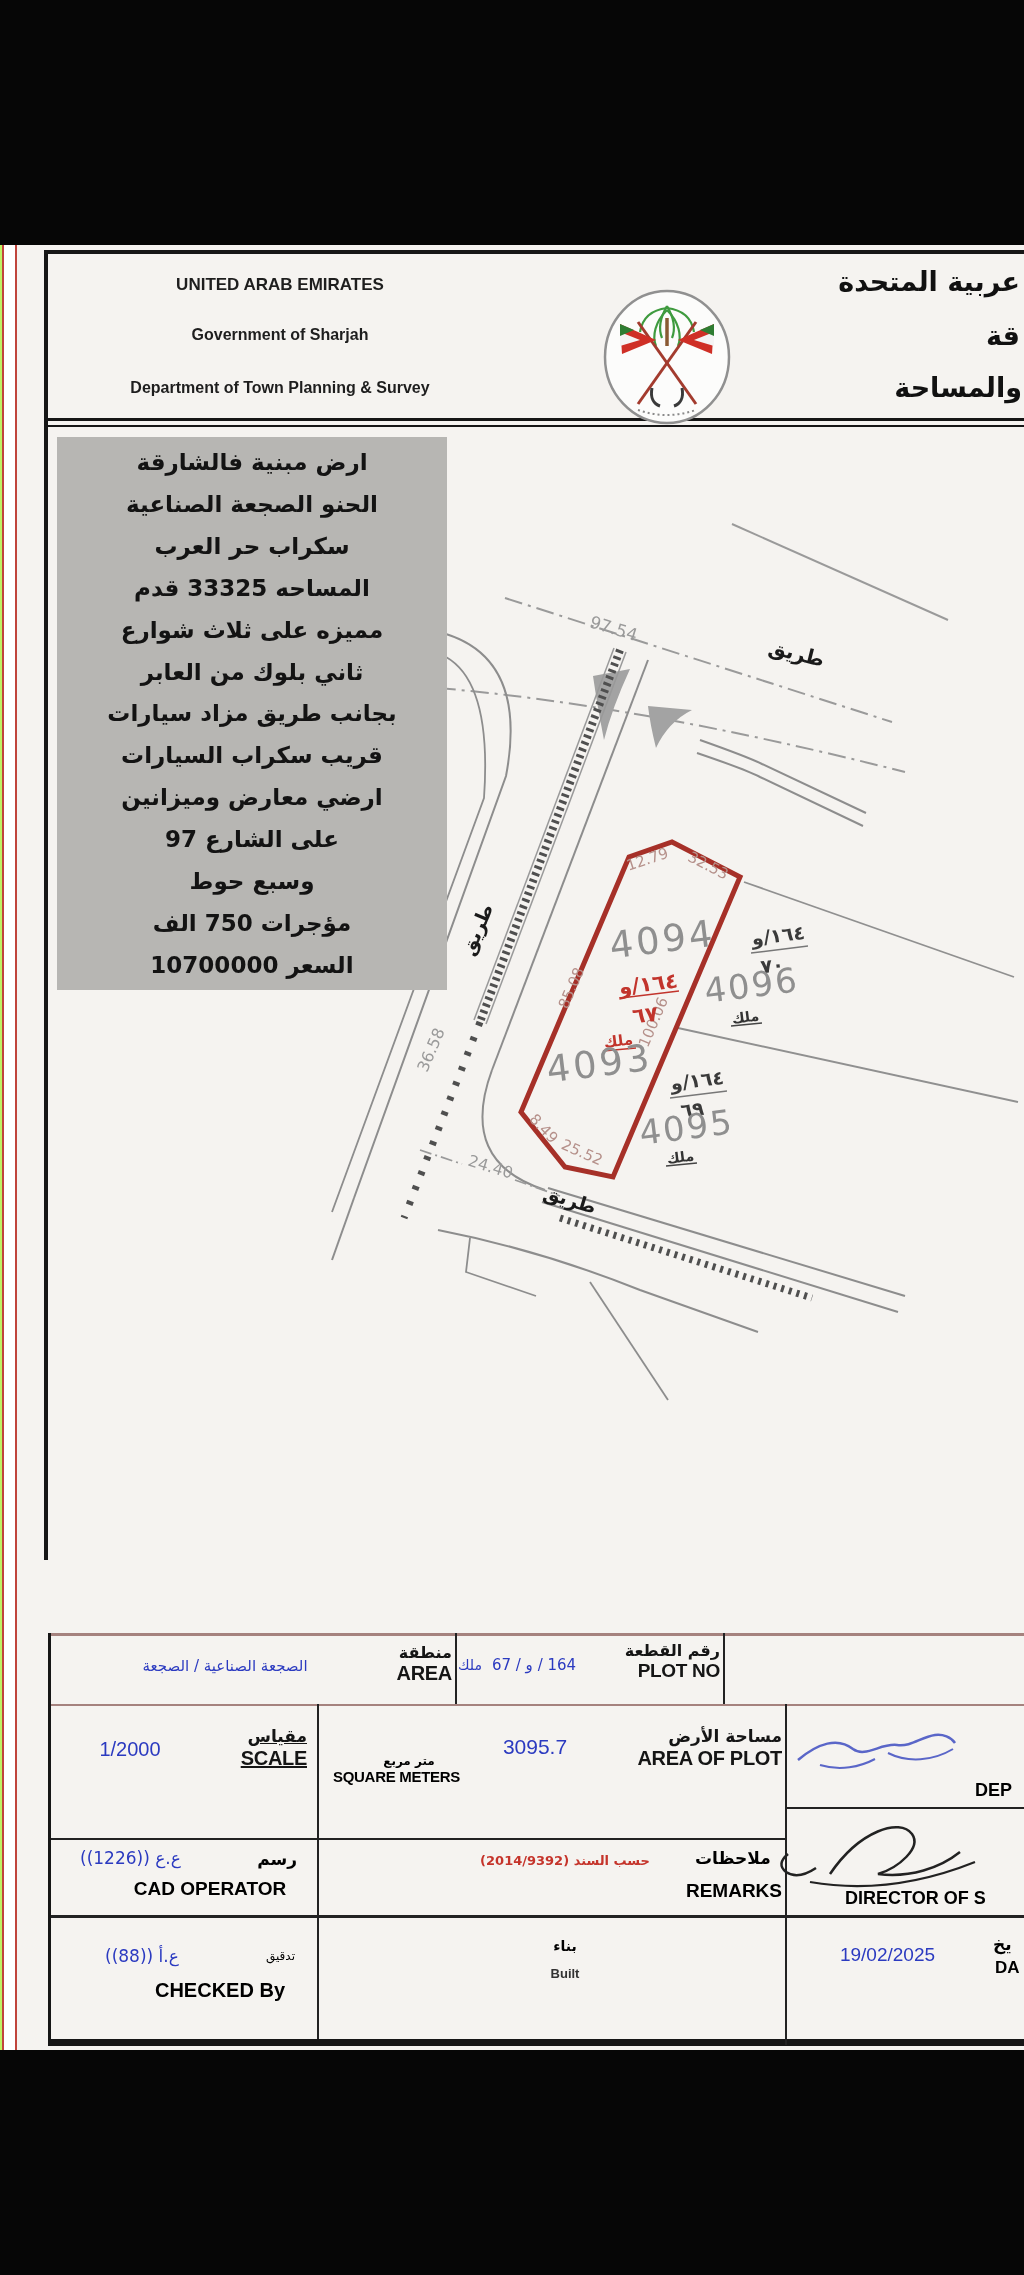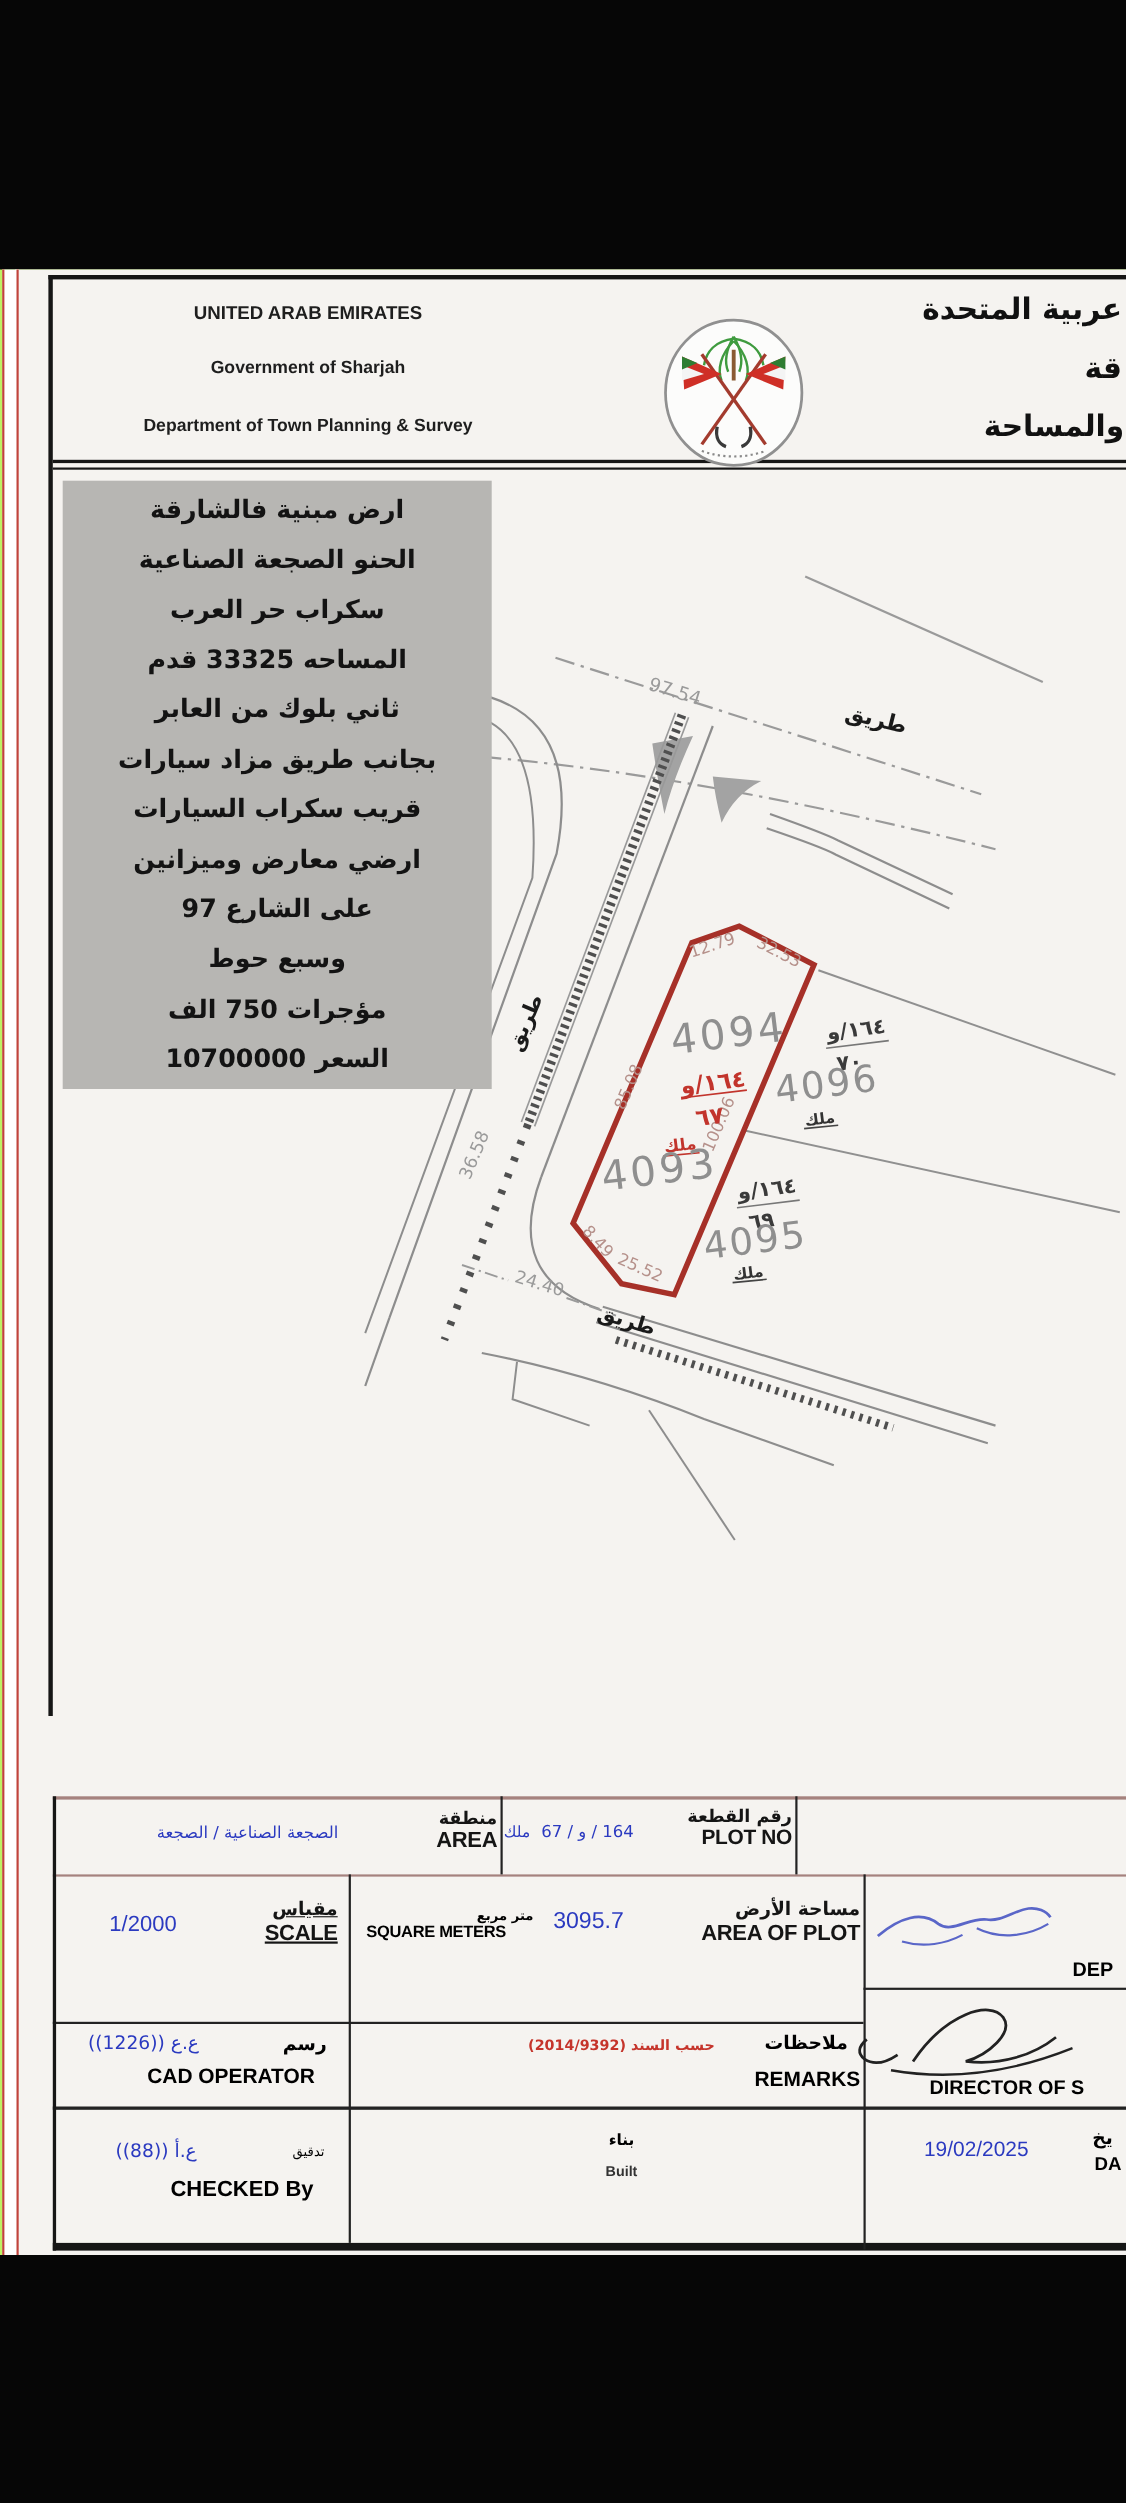--- a/index.html
+++ b/index.html
@@ -147,20 +147,21 @@
     <text x="688" y="1139" font-size="34" fill="#8f8f8f" text-anchor="middle" letter-spacing="2" transform="rotate(-7 688 1139)">4095</text>
     <text class="ar" x="681" y="1162" font-size="14" font-weight="bold" fill="#333" text-anchor="middle" transform="rotate(-7 681 1162)">ملك</text>
     <path d="M666 1166 L697 1163" stroke="#444" stroke-width="1.5"></path>
   </svg>
 
   <div class="abs ar" id="notice">
     <div>ارض مبنية فالشارقة</div>
     <div>الحنو الصجعة الصناعية</div>
     <div>سكراب حر العرب</div>
     <div>المساحه 33325 قدم</div>
+    <div>مميزه على ثلاث شوارع</div>
     <div>ثاني بلوك من العابر</div>
     <div>بجانب طريق مزاد سيارات</div>
     <div>قريب سكراب السيارات</div>
     <div>ارضي معارض وميزانين</div>
     <div>على الشارع 97</div>
     <div>وسبع حوط</div>
     <div>مؤجرات 750 الف</div>
     <div>السعر 10700000</div>
   </div>
 
@@ -189,21 +190,21 @@
     <div class="a ar">رقم القطعة</div>
     <div class="e">PLOT NO</div>
   </div>
 
   <div class="abs blue" style="left:75px;top:1738px;width:110px;font-size:20px;text-align:center;">1/2000</div>
   <div class="abs lblstk" style="left:215px;top:1727px;width:92px;text-decoration:underline;">
     <div class="a ar" style="font-size:17px;">مقياس</div>
     <div class="e" style="font-size:20px;">SCALE</div>
   </div>
   <div class="abs" style="left:333px;top:1734px;width:172px;line-height:1.2;">
-    <div class="ar" style="font-size:12px;font-weight:bold;padding-right:20px;">متر مربع</div>
+    <div class="ar" style="font-size:12px;font-weight:bold;padding-right:20px;text-align:center;margin-top:20px;">متر مربع</div>
     <div style="font-size:15px;font-weight:bold;letter-spacing:-0.3px;">SQUARE METERS</div>
   </div>
   <div class="abs blue" style="left:485px;top:1735px;width:100px;font-size:21px;text-align:center;">3095.7</div>
   <div class="abs lblstk" style="left:600px;top:1727px;width:182px;">
     <div class="a ar" style="font-size:17px;">مساحة الأرض</div>
     <div class="e" style="font-size:20px;">AREA OF PLOT</div>
   </div>
 
   <div class="abs blue ar" style="left:80px;top:1848px;width:140px;font-size:17px;text-align:left;">ع.ع ((1226))</div>
   <div class="abs ar" style="left:235px;top:1849px;width:62px;font-size:17px;font-weight:bold;">رسم</div>

